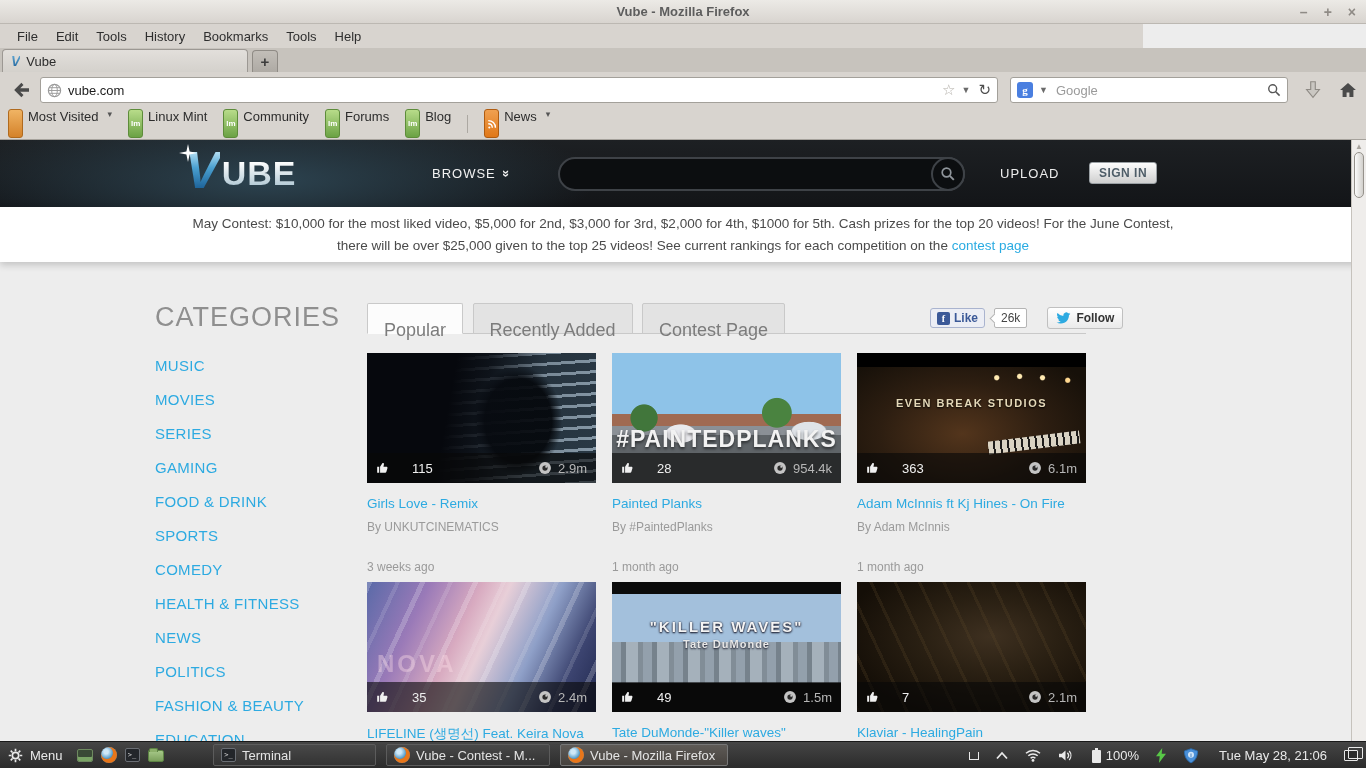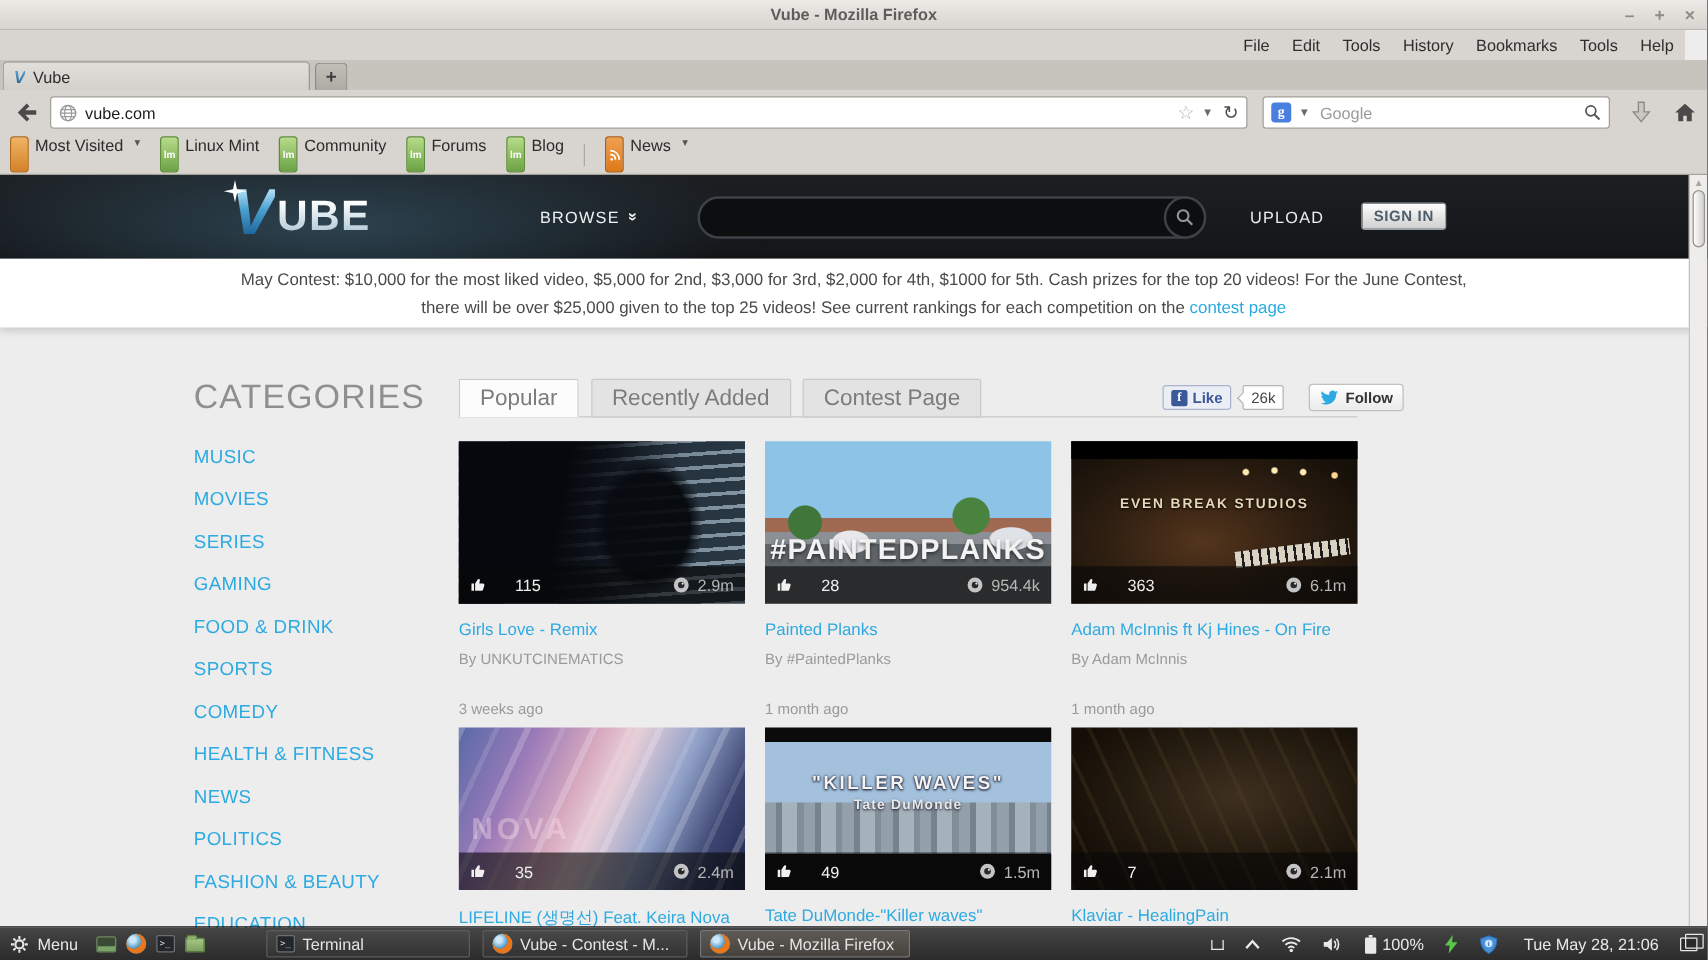--- a/index.html
+++ b/index.html
@@ -8,22 +8,22 @@
     position:relative; width:1366px; height:768px; overflow:hidden;
     font-family:"Liberation Sans", sans-serif; background:#ededed;
   }
   
   .titlebar { position:absolute; left:0; top:0; width:1366px; height:24px;
     background:linear-gradient(#eceae6,#d8d4cf); border-bottom:1px solid #bcb8b2;
     display:flex; align-items:center; justify-content:center; }
   .titlebar .wtitle { font-size:13px; font-weight:bold; color:#5d5d5d; }
   .winctrls { position:absolute; right:10px; top:0; height:24px; display:flex; gap:16px; align-items:center; }
   .winctrls span { color:#8f8b86; font-size:14px; font-weight:bold; line-height:24px; cursor:default; }
-  .menubar { position:absolute; left:0; top:24px; width:1348px; height:24px; background:#d8d4cf;
-    display:flex; align-items:center; padding-left:8px;justify-content:flex-end; }
+  .menubar { position:absolute; left:0; top:24px; width:1143px; height:24px; background:#d8d4cf;
+    display:flex; align-items:center; padding-left:8px; }
   .menubar span { font-size:13px; color:#2e2e2e; padding:0 9px; cursor:default; }
   .tabstrip { position:absolute; left:0; top:48px; width:1366px; height:24px; background:#c7c3bd; }
   .fxtab { position:absolute; left:2px; top:1px; width:246px; height:23px;
     background:linear-gradient(#e2dfdb,#d4d1cc); border:1px solid #9c9893; border-bottom:none;
     border-radius:4px 4px 0 0; display:flex; align-items:center; gap:6px; padding:0 8px; }
   .fxtab .tlabel { font-size:13px; color:#2c2c2c; }
   .vfav { font-weight:bold; font-style:italic; font-size:14px;
     background:linear-gradient(#6ab2dc,#1c5e96); -webkit-background-clip:text; background-clip:text; color:transparent; }
   .newtab { position:absolute; left:252px; top:2px; width:26px; height:22px;
     background:linear-gradient(#c2beb8,#aeaaa4); border:1px solid #8f8b85; border-bottom:none;
@@ -89,21 +89,21 @@
     justify-content:center; gap:7px; }
   .banner .bl { font-size:13.5px; color:#4a4a4a; }
   .blink { color:#29abe2; cursor:pointer; }
   
   .cats { position:absolute; left:155px; top:302px; width:210px; }
   .catshead { font-size:27px; color:#8f8f8f; letter-spacing:1px; }
   .catlist { margin-top:24px; display:flex; flex-direction:column; gap:17px; }
   .catlist a { font-size:15px; color:#2daae1; text-decoration:none; letter-spacing:.3px; cursor:pointer; }
   
   .ctabs { position:absolute; left:367px; top:303px; width:719px; height:31px; border-bottom:1px solid #c9c9c9; }
-  .ctab { display:inline-block; height:31px; line-height:29px; padding:0 16px; font-size:18px; color:#7c7c7c;
+  .ctab { display:inline-block; height:31px; line-height:29px; padding:12px 16px; font-size:18px; color:#7c7c7c;
     background:#e3e3e3; border:1px solid #c9c9c9; border-radius:2px 2px 0 0; margin-right:5px;
     vertical-align:bottom; cursor:pointer; }
   .ctab.active { background:#fcfcfc; border-bottom-color:#fcfcfc; }
   .social { position:absolute; left:930px; top:307px; display:flex; align-items:center; gap:6px; }
   .fblike { height:20px; background:#eceef5; border:1px solid #aab4cf; border-radius:3px;
     display:flex; align-items:center; gap:4px; padding:0 6px; cursor:pointer; }
   .fsq { width:13px; height:13px; background:#3b5998; color:#fff; border-radius:2px; font-size:10px;
     font-weight:bold; display:flex; align-items:center; justify-content:center; font-family:"Liberation Serif",serif; }
   .fblike .ltxt { font-size:12px; font-weight:bold; color:#3b5998; }
   .fbcount { position:relative; height:20px; border:1px solid #b4b4b4; background:#fff; border-radius:2px;

